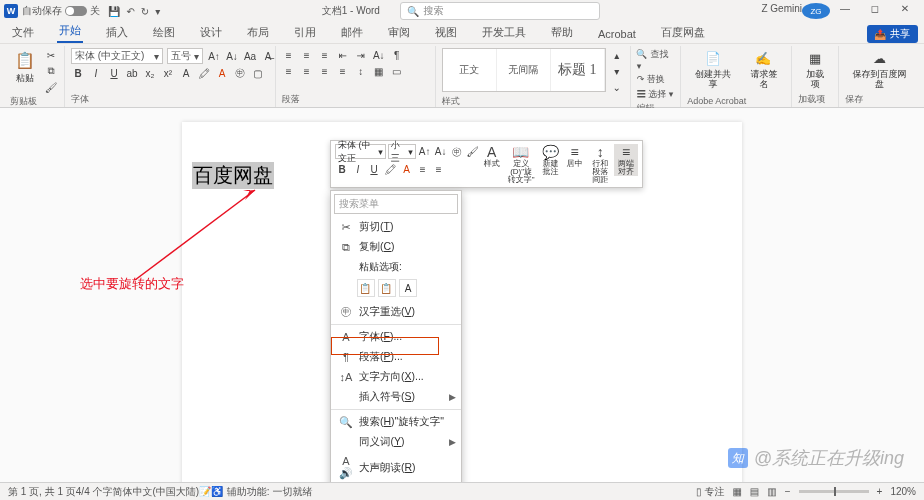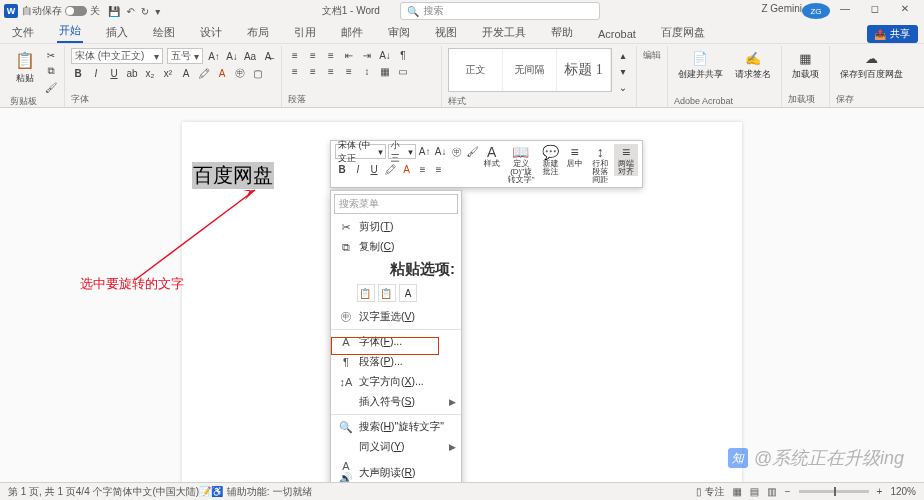--- a/index.html
+++ b/index.html
@@ -56,21 +56,21 @@
   .mt-dd { border:1px solid #c8c6c4; padding:0 2px; font-size:9px; height:15px; display:flex; align-items:center; min-width:50px; justify-content:space-between;}
   .mt-btn { min-width:14px; height:15px; font-size:10px; display:flex; align-items:center; justify-content:center; color:#444; padding:0 1px;}
   .mt-big { display:flex; flex-direction:column; align-items:center; font-size:8px; text-align:center; padding:0 3px; line-height:1;}
   .mt-big .ico{font-size:14px; height:16px;}
 
   
   .context-menu { position:absolute; background:#fff; border:1px solid #c8c6c4; box-shadow:0 3px 8px rgba(0,0,0,.25); width:132px; font-size:10.5px; color:#333;}
   .cm-search { margin:3px; border:1px solid #c8c6c4; padding:2px 4px; color:#999; font-size:10px;}
   .cm-item { display:flex; align-items:center; gap:6px; padding:3px 6px 3px 8px; position:relative;}
   .cm-item .ci { width:14px; text-align:center; color:#555; font-size:11px;}
-  .cm-header { padding:3px 6px 3px 8px; font-weight:bold; font-size:15px;text-align:right;}
+  .cm-header { padding:3px 6px 3px 8px; font-weight:normal; font-size:10px;}
   .cm-paste-row { display:flex; gap:3px; padding:2px 6px 4px 26px;}
   .cm-paste-row span{width:18px;height:18px;border:1px solid #ddd; display:flex;align-items:center;justify-content:center;font-size:10px;}
   .cm-arrow{position:absolute; right:5px; color:#666; font-size:9px;}
   .cm-sep{height:1px;background:#e0e0e0;margin:2px 0;}
 
   
   .status-bar { position:absolute; bottom:0; left:0; right:0; height:18px; background:#f3f2f1; border-top:1px solid #d0d0d0; display:flex; align-items:center; padding:0 8px; font-size:10px; color:#555; }
   .status-right{margin-left:auto; display:flex; gap:8px; align-items:center;}
   .zoom-slider{width:70px;height:3px;background:#c8c6c4;position:relative;}
   .zoom-slider::after{content:"";position:absolute;left:35px;top:-3px;width:2px;height:9px;background:#666;}
@@ -209,20 +209,25 @@
       </div>
       <div class="col">
           <span class="mini">▴</span>
           <span class="mini">▾</span>
           <span class="mini">⌄</span>
         </div>
     </div>
     <div class="group-label">样式</div>
   </div>
   <div class="group">
+    <div class="group-body col" style="font-size:9px">
+      <span>🔍 <span>查找</span> ▾</span>
+      <span>↷ <span>替换</span></span>
+      <span>☰ <span>选择</span> ▾</span>
+    </div>
     <div class="group-label">编辑</div>
   </div>
   <div class="group">
     <div class="group-body">
       <div class="big-btn">
           <span class="ico">📄</span>
           <span>创建并共享</span>
         </div>
       <div class="big-btn">
           <span class="ico">✍</span>

